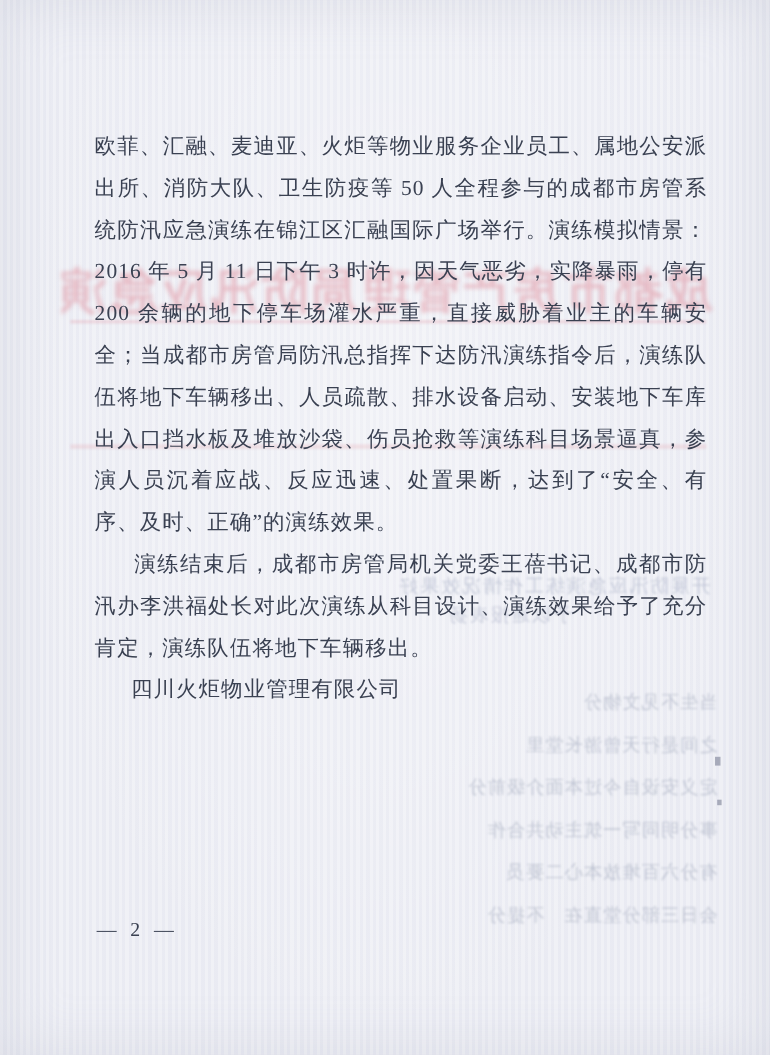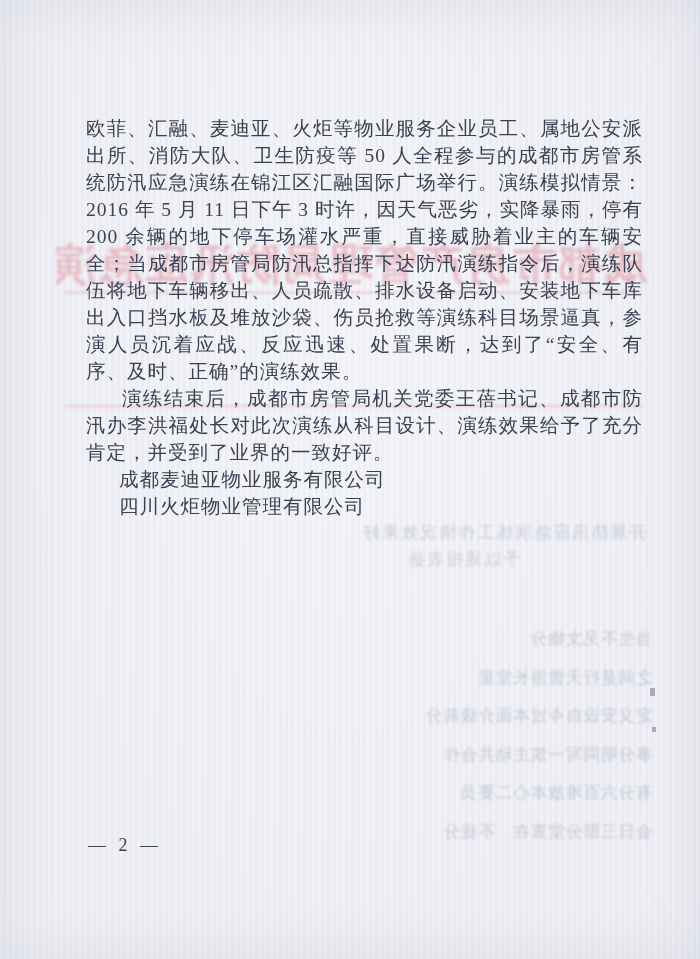--- a/index.html
+++ b/index.html
@@ -47,21 +47,21 @@
   .bleed-bottom span{display:block;white-space:nowrap;overflow:hidden;}
   .speck{width:5px;height:8px;background:rgba(84,92,118,.45);filter:blur(.6px);}
   .speck-1{left:650px;top:688px;}
   .speck-2{left:652px;top:727px;width:4px;height:5px;}
 
   
   .text-layer{
     position:absolute;z-index:2;
     left:86px;top:115px;width:557px;
     color:#3a4152;
-    font-size:19.5px;line-height:27px;letter-spacing:1px;
+    font-size:19.5px;line-height:38px;letter-spacing:1px;
     text-align:justify;text-justify:inter-ideograph;
     word-break:break-all;
   }
   .text-layer p{margin:0;}
   .para-indent{text-indent:36px;}
   .company-list{padding:0;margin:0;list-style:none;}
   .company-list li{padding-left:33px;}
   .page-number{
     position:absolute;z-index:2;
     left:88px;top:835px;
@@ -84,22 +84,21 @@
     <span>定义安设自今过本面介级前分</span>
     <span>事分明同写一筑主动共合作</span>
     <span>有分六百堆放本心二要员</span>
     <span>会日三部分堂直在　不提分</span>
   </div>
   <div class="artifact speck speck-1"></div>
   <div class="artifact speck speck-2"></div>
 
   <div class="text-layer">
     <p>欧菲、汇融、麦迪亚、火炬等物业服务企业员工、属地公安派出所、消防大队、卫生防疫等 50 人全程参与的成都市房管系统防汛应急演练在锦江区汇融国际广场举行。演练模拟情景：2016 年 5 月 11 日下午 3 时许，因天气恶劣，实降暴雨，停有 200 余辆的地下停车场灌水严重，直接威胁着业主的车辆安全；当成都市房管局防汛总指挥下达防汛演练指令后，演练队伍将地下车辆移出、人员疏散、排水设备启动、安装地下车库出入口挡水板及堆放沙袋、伤员抢救等演练科目场景逼真，参演人员沉着应战、反应迅速、处置果断，达到了“安全、有序、及时、正确”的演练效果。</p>
-    <p class="para-indent">演练结束后，成都市房管局机关党委王蓓书记、成都市防汛办李洪福处长对此次演练从科目设计、演练效果给予了充分肯定，并受到了业界的一致好评。</p>
+    <p class="para-indent">演练结束后，成都市房管局机关党委王蓓书记、成都市防汛办李洪福处长对此次演练从科目设计、演练效果给予了充分肯定，演练队伍将地下车辆移出。</p>
     <ul class="company-list">
-      <li>成都麦迪亚物业服务有限公司</li>
       <li>四川火炬物业管理有限公司</li>
     </ul>
   </div>
 
   <div class="page-number">— 2 —</div>
 
 </div>
 
 </body></html>

